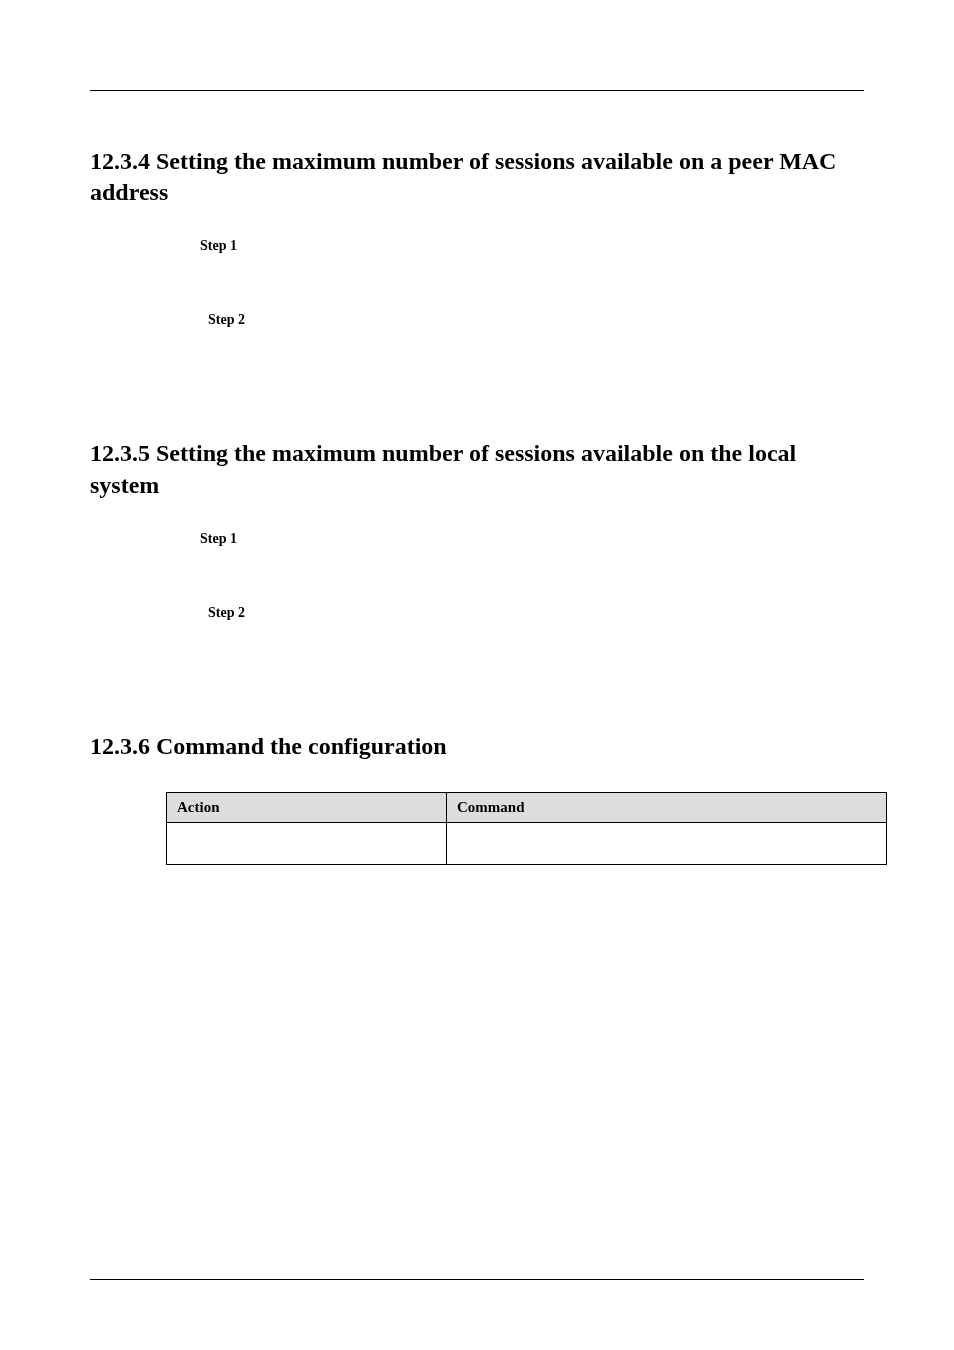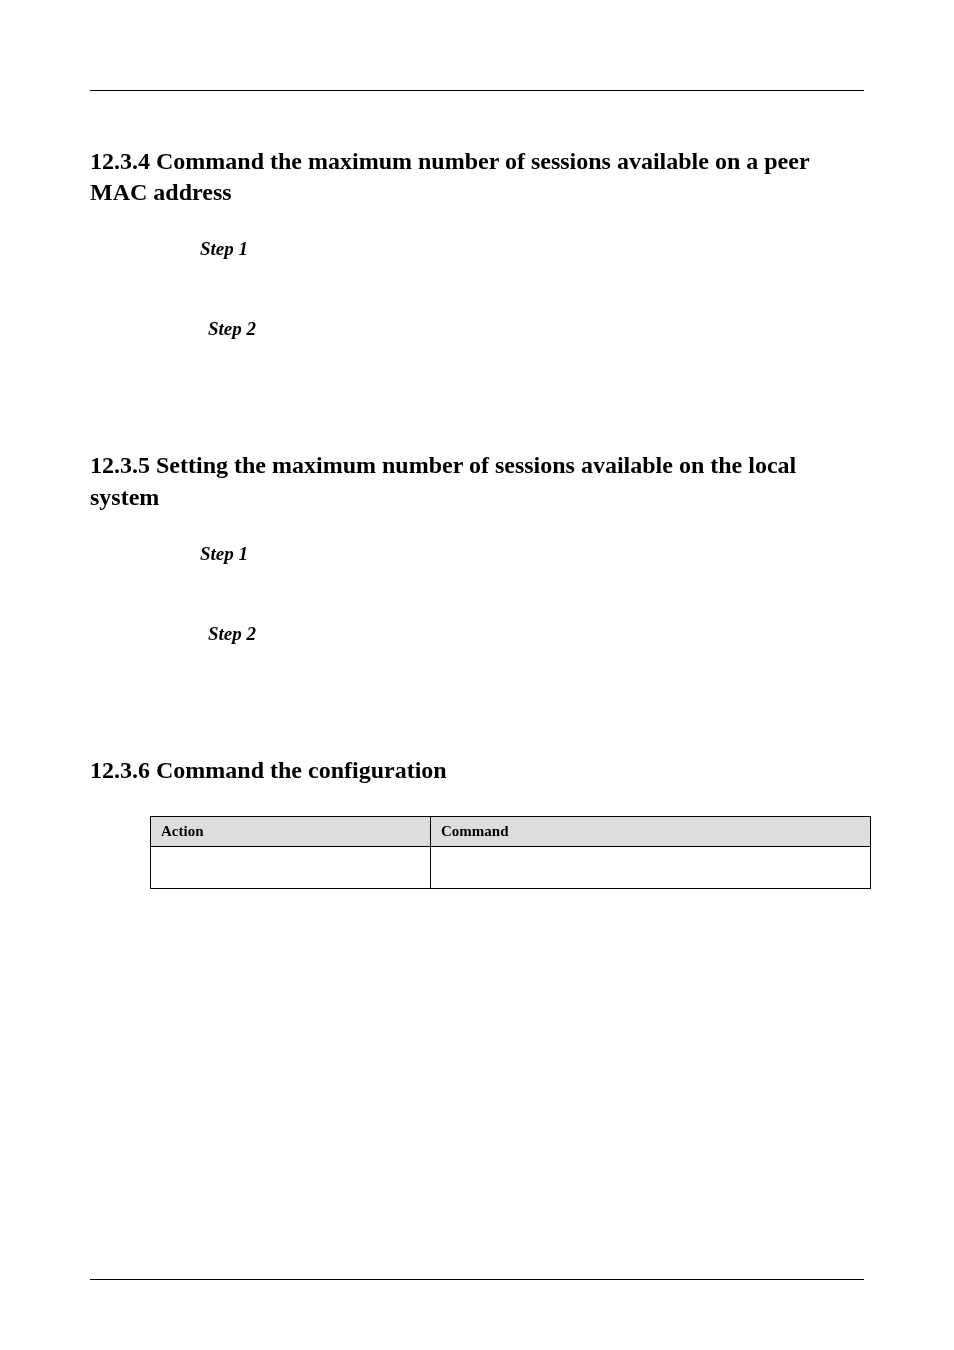--- a/index.html
+++ b/index.html
@@ -21,28 +21,27 @@
     font-size: 24px;
     line-height: 1.3;
     margin-bottom: 30px;
   }
   .steps {
     margin-left: 110px;
     margin-bottom: 70px;
   }
   .step {
     font-weight: bold;
-    font-size: 19px;
+    font-size: 14px;
     margin-bottom: 58px;
-    font-style: italic;
   }
   .step:last-child { margin-bottom: 0; margin-left: 8px; }
   .gap { height: 40px; }
   .table-wrap {
-    margin-left: 60px;
+    margin-left: 76px;
     margin-top: 22px;
   }
   table {
     border-collapse: collapse;
     width: 660px;
     table-layout: fixed;
   }
   th, td {
     border: 1px solid #000;
     text-align: left;
@@ -66,21 +65,21 @@
     right: 90px;
     bottom: 70px;
     border-top: 1px solid #000;
   }
 </style>
 </head>
 <body>
 
 <div class="top-rule"></div>
 
-<h2 class="section">12.3.4 Command the maximum number of sessions available on a peer MAC address</h2>
+<h2 class="section">12.3.4 Setting the maximum number of sessions available on a peer MAC address</h2>
 <div class="steps">
   <div class="step">Step 1</div>
   <div class="step">Step 2</div>
 </div>
 
 <div class="gap"></div>
 
 <h2 class="section">12.3.5 Setting the maximum number of sessions available on the local system</h2>
 <div class="steps">
   <div class="step">Step 1</div>

